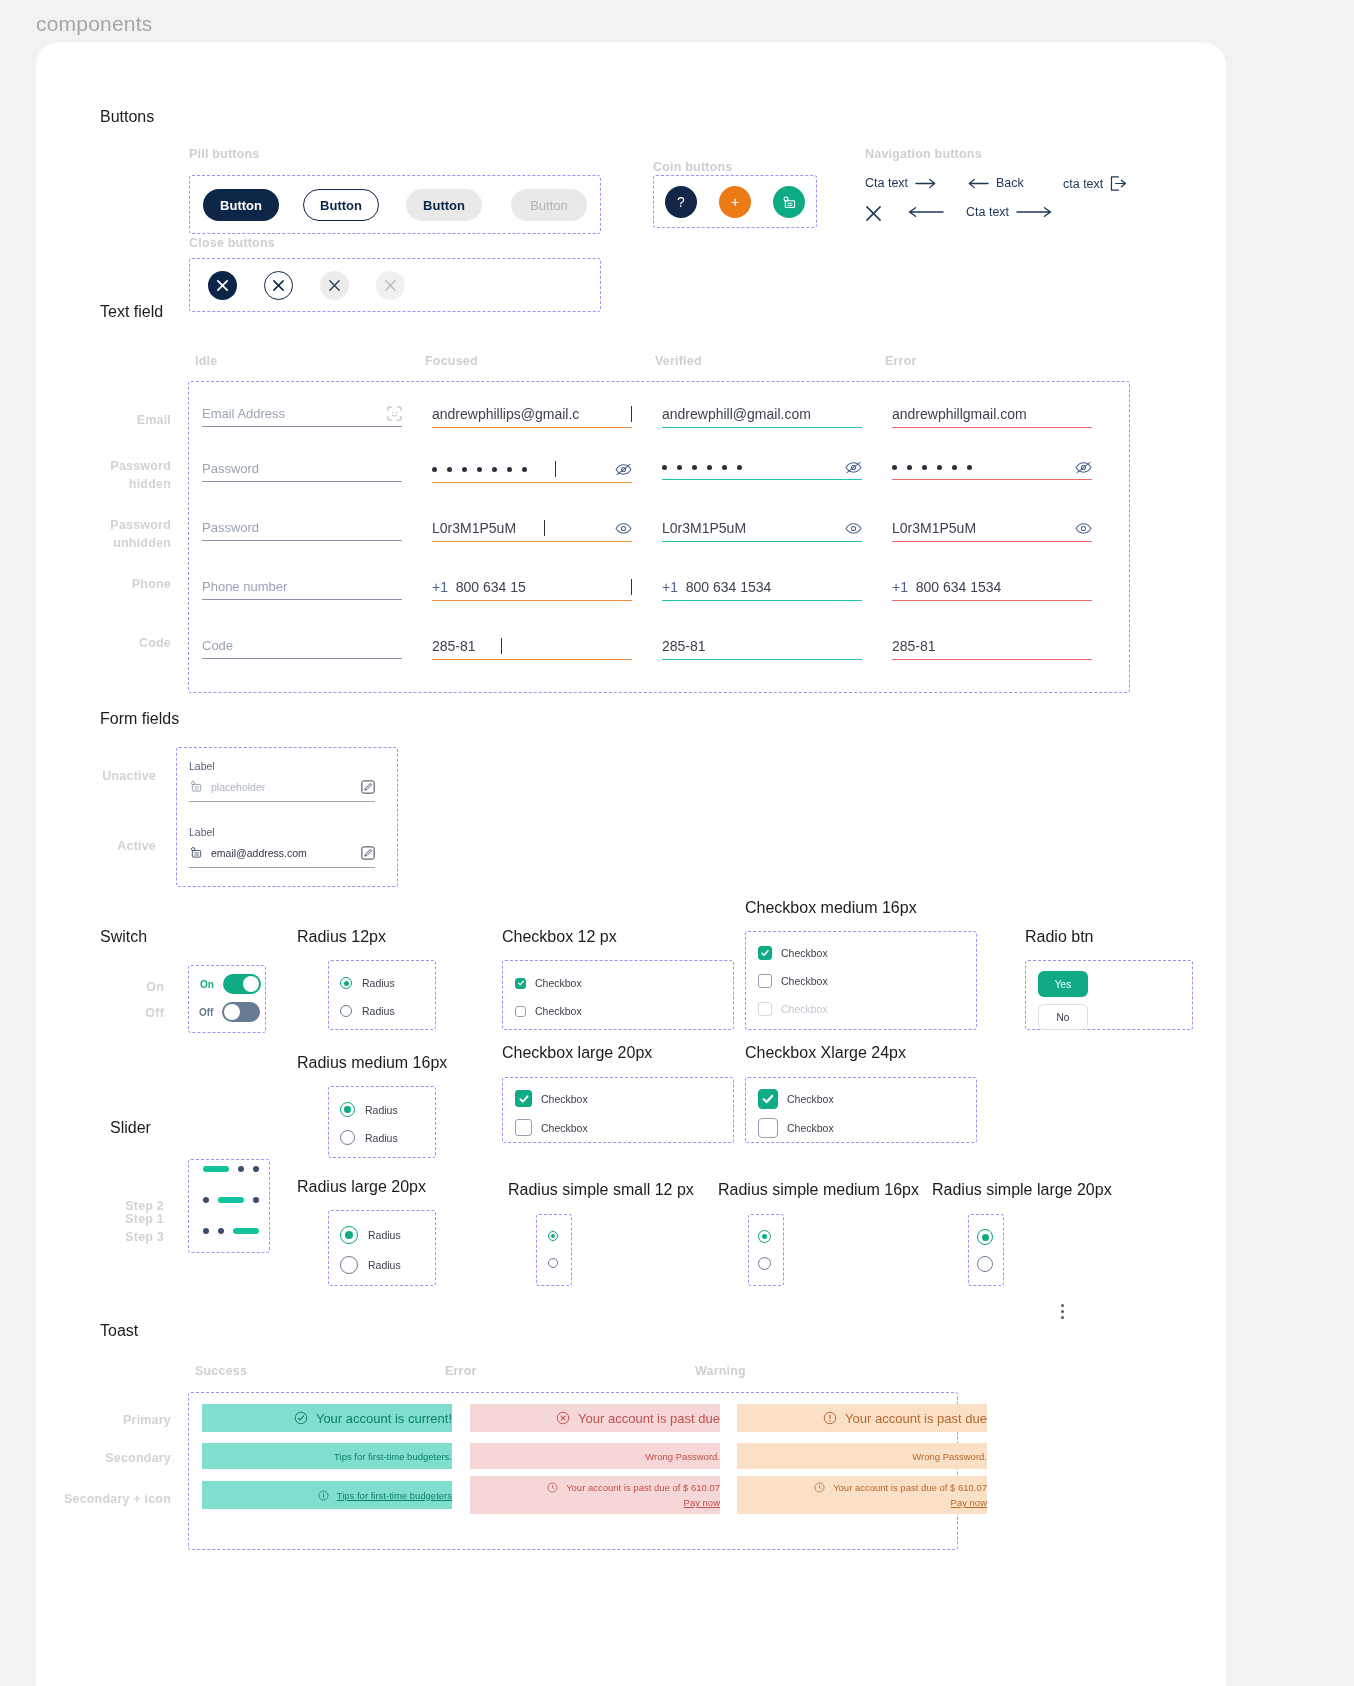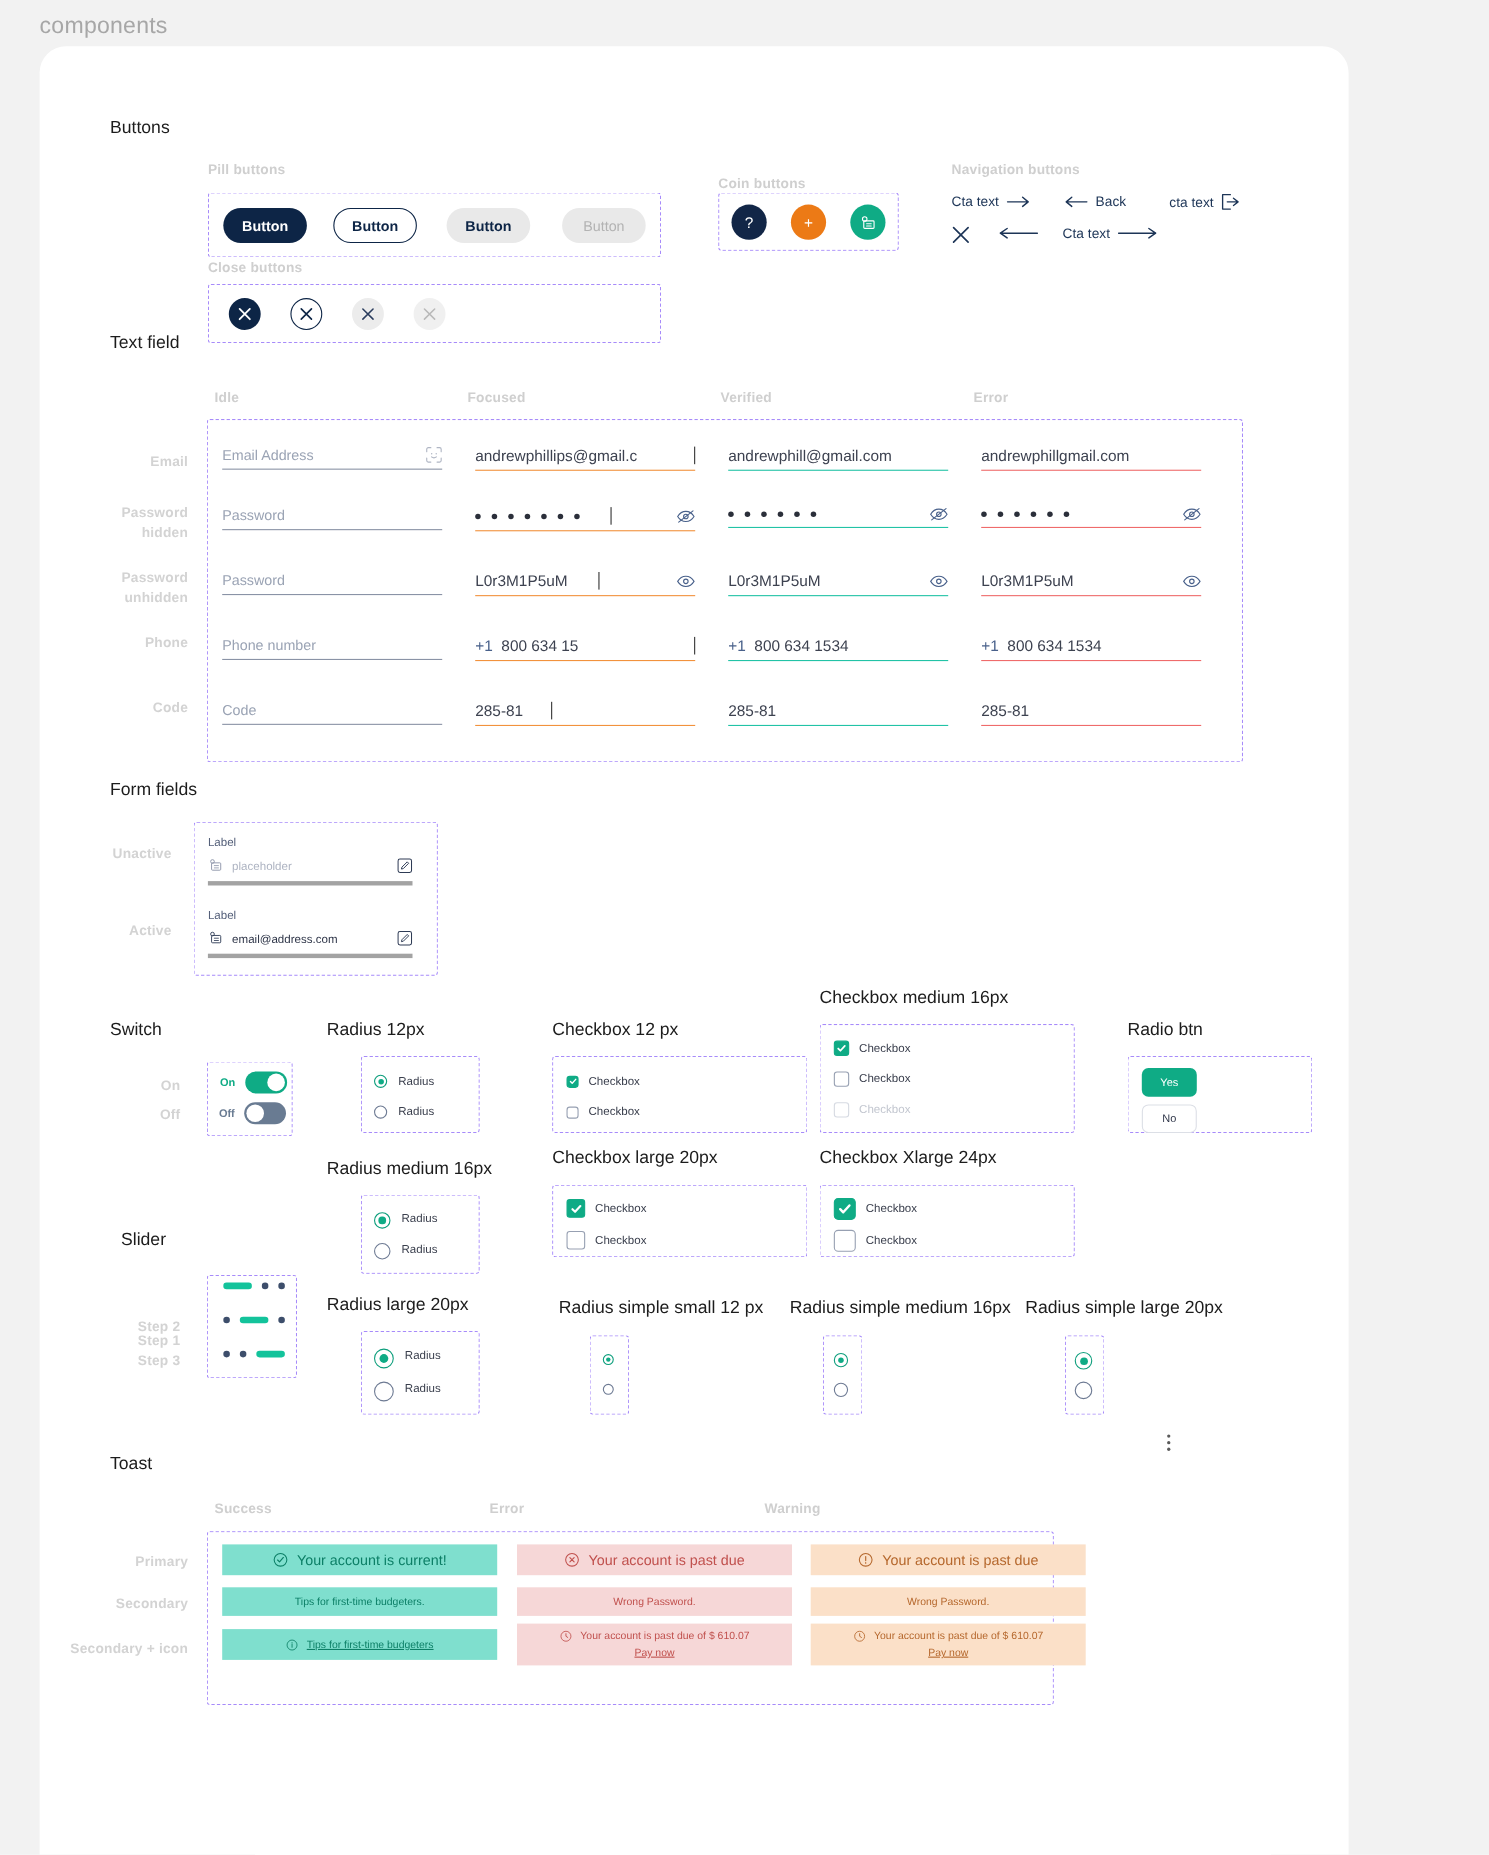--- a/index.html
+++ b/index.html
@@ -106,54 +106,54 @@
   .tf .ph { color:#9aa3b4; font-size:13px; }
   .tf .val { color:#3d4250; font-size:14px; }
   .tf .val .cc { color:#49618b; }
   .dots { display:flex; gap:10px; align-items:center; }
   .dots i { width:5px; height:5px; border-radius:50%; background:#2b2f3a; display:block; }
   .caret { display:inline-block; width:1px; height:16px; background:#333; margin-left:4px; vertical-align:-3px; }
   .eye { cursor:pointer; }
   
   .ff { position:absolute; width:186px; }
   .ff .lab { font-size:10.5px; color:#55607a; margin-bottom:7px; }
-  .ff .inp { display:flex; align-items:flex-end; gap:7px; border-bottom:4px solid #a3a3a3; padding-bottom:7px; }
+  .ff .inp { display:flex; align-items:center; gap:7px; border-bottom:1px solid #a3a3a3; padding-bottom:7px; }
   .ff .txt { font-size:10.5px; flex:1; }
   .ff .txt.ph { color:#aeb4c2; }
   .ff .txt.on { color:#2e3548; }
   
   .sw { position:absolute; display:flex; align-items:center; gap:9px; }
   .sw .t { font-size:10px; font-weight:700; }
   .sw .track { width:38px; height:20px; border-radius:10px; position:relative; cursor:pointer; }
   .sw .track i { position:absolute; top:2px; width:16px; height:16px; border-radius:50%; background:#fff; display:block; }
   .sw.on .track { background:#0fab85; } .sw.on .track i { right:2px; } .sw.on .t { color:#0fab85; }
   .sw.off .track { background:#697b92; } .sw.off .track i { left:2px; } .sw.off .t { color:#697b92; }
   
-  .radio { position:absolute; display:flex; gap:10px; cursor:pointer; }
+  .radio { position:absolute; display:flex; align-items:center; gap:10px; cursor:pointer; }
   .radio .rb { border:1.4px solid #6d7a93; border-radius:50%; display:flex; align-items:center; justify-content:center; flex:none; }
   .radio .rb.on { border-color:#0d9e7c; }
   .radio .rb.on::after { content:""; border-radius:50%; background:#0fab85; display:block; }
   .radio .lb { font-size:10.5px; color:#3a3f4d; }
   
   .cbx { position:absolute; display:flex; align-items:center; gap:9px; cursor:pointer; }
   .cbx .bx { border:1.3px solid #97a0b2; border-radius:3px; flex:none; display:flex; align-items:center; justify-content:center; }
   .cbx .bx.on { background:#0fab85; border-color:#0fab85; }
   .cbx .lb { font-size:10.5px; color:#3a3f4d; }
   .cbx.dis .lb { color:#c3c7d0; }
   .cbx.dis .bx { border-color:#d6dae2; }
   
   .sl { position:absolute; display:flex; align-items:center; gap:9px; }
   .sl .d { width:6px; height:6px; border-radius:3px; background:#3d4e6b; }
   .sl .bar { height:6px; border-radius:3px; background:#13c39b; }
   
   .ynbtn { position:absolute; width:50px; height:26px; border-radius:6px; display:flex; align-items:center; justify-content:center; font-size:10px; cursor:pointer; }
   .ynbtn.yes { background:#0fab85; color:#fff; }
   .ynbtn.no { background:#fff; color:#2e3548; border:1px solid #dcdfe6; }
   
-  .toast { position:absolute; display:flex; flex-direction:column; align-items:center; justify-content:center; gap:4px; }
+  .toast { position:absolute; display:flex; flex-direction:column; align-items:flex-end; justify-content:center; gap:4px; }
   .toast .l1 { display:flex; align-items:center; gap:8px; }
   .t-success { background:#7fdfce; color:#0c7f66; }
   .t-error   { background:#f6d7d7; color:#c0504d; }
   .t-warning { background:#fbe0c8; color:#b5672c; }
   .t-primary { font-size:13px; }
   .t-secondary { font-size:9.5px; }
   .t-link { text-decoration: underline; }
   .kebab { position:absolute; display:flex; flex-direction:column; gap:3px; cursor:pointer; }
   .kebab i { width:3px; height:3px; border-radius:50%; background:#5a5a5a; display:block; }
 </style>

